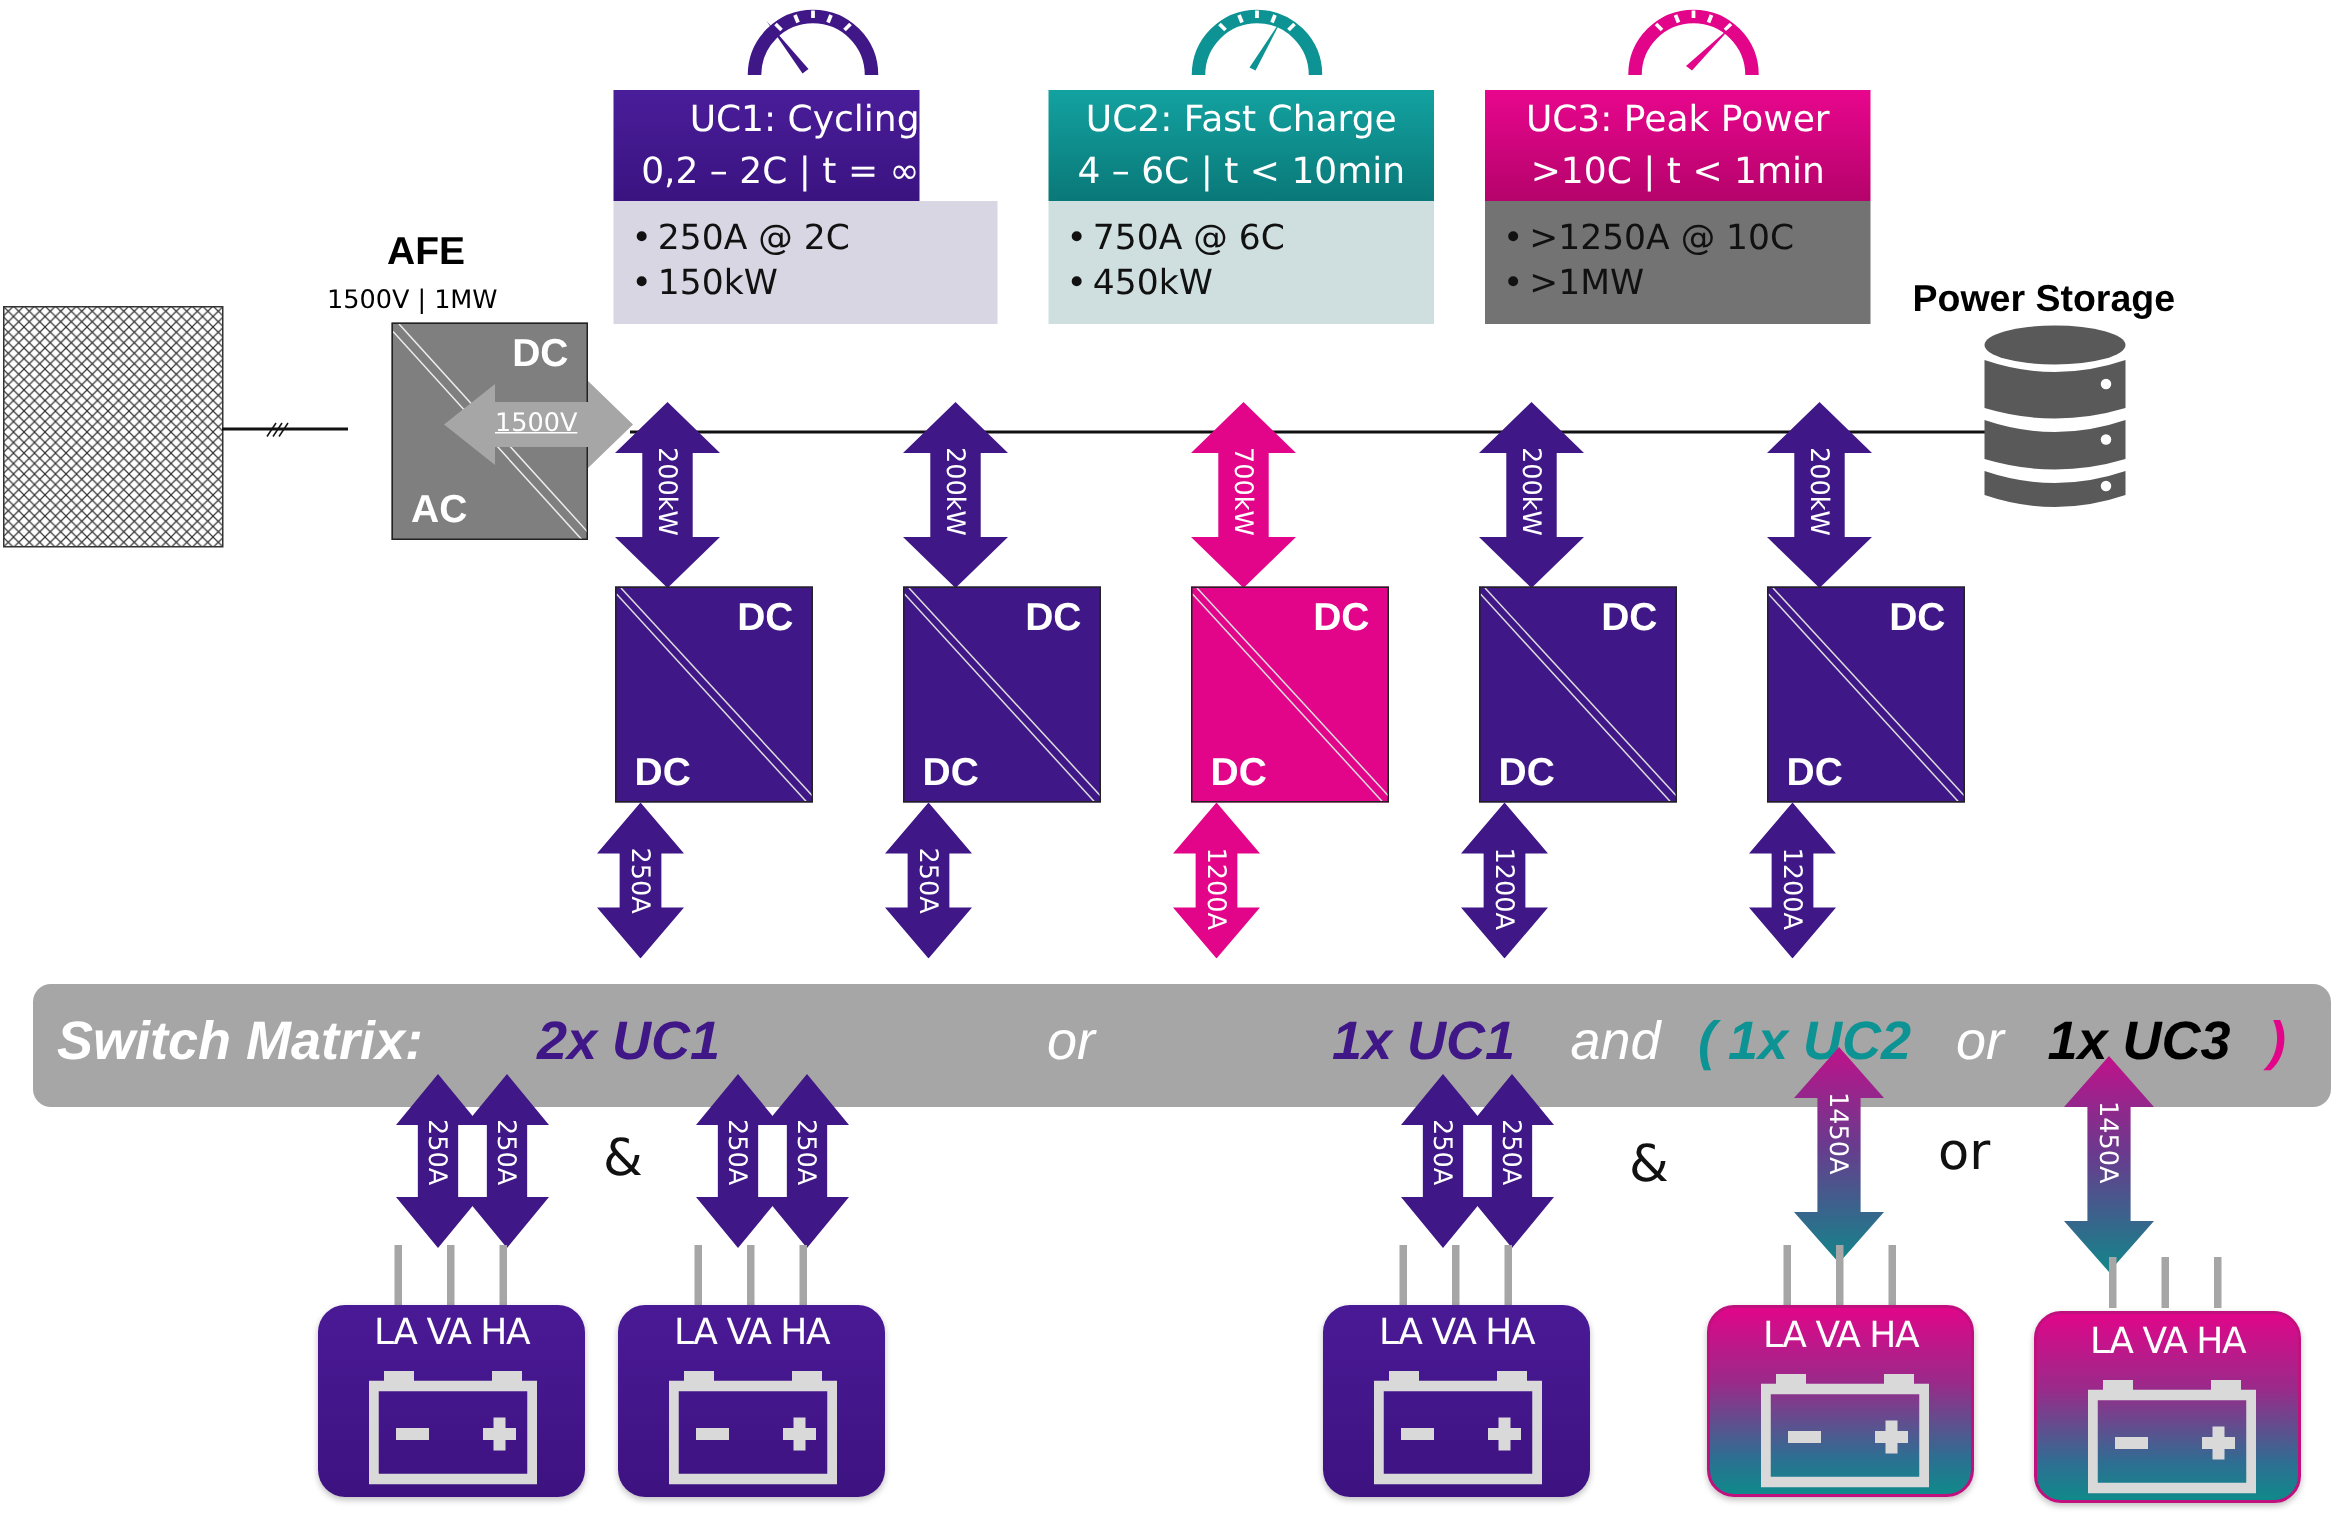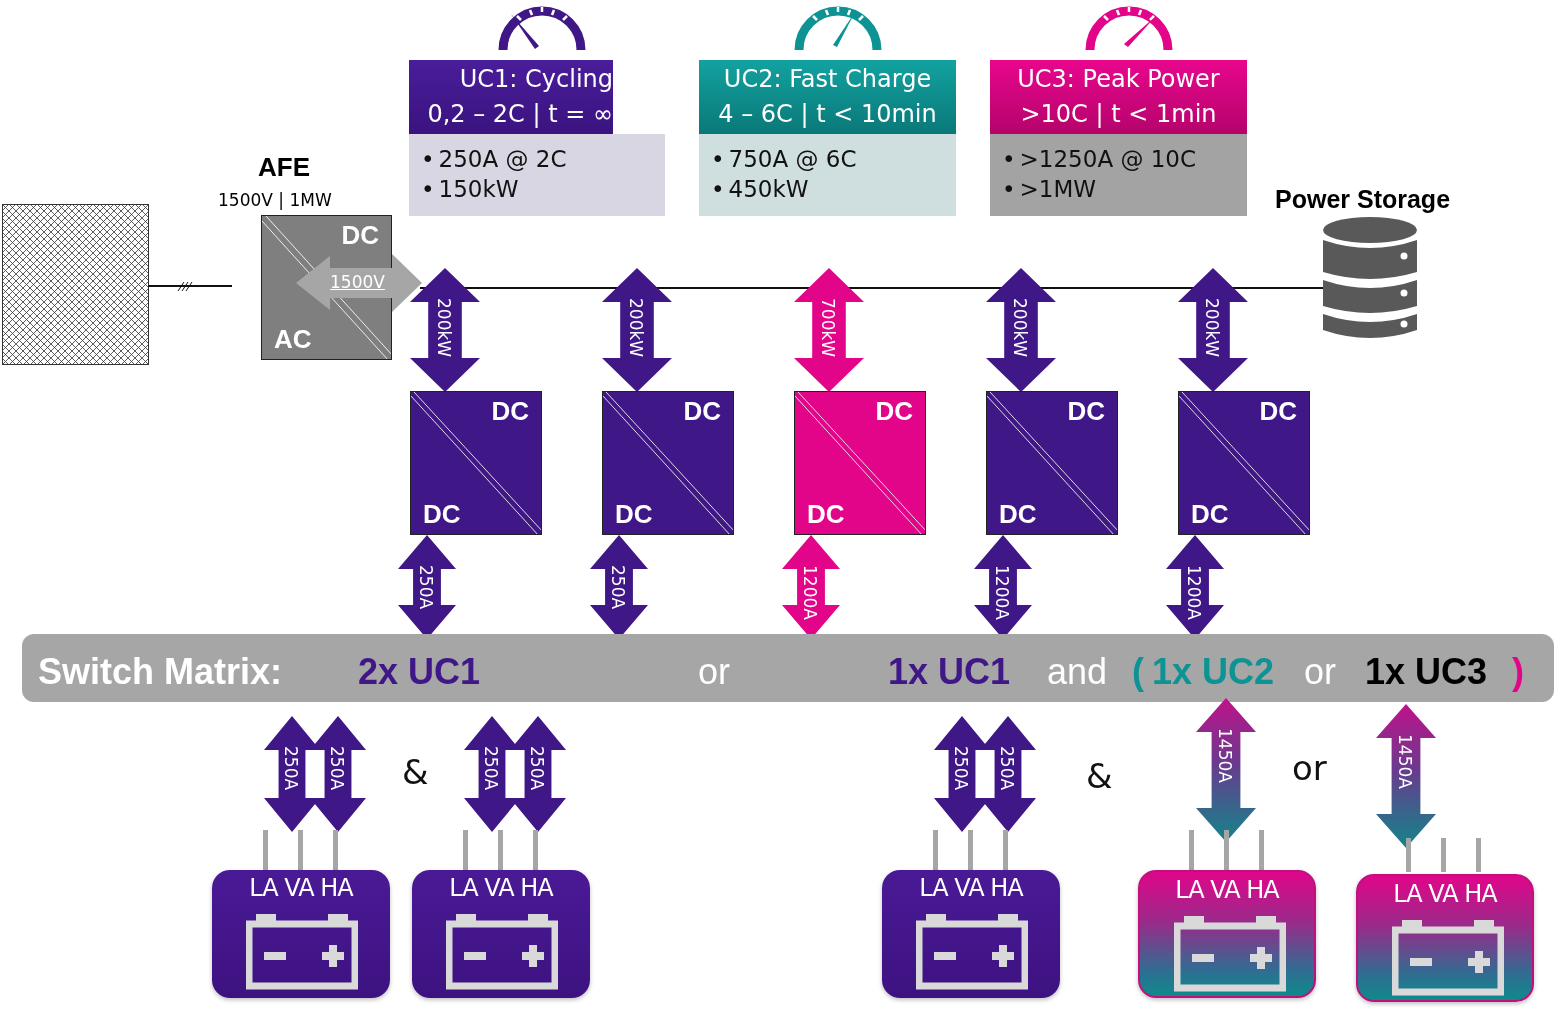--- a/index.html
+++ b/index.html
@@ -17,21 +17,21 @@
   
   .conv { position: absolute; width: 132px; height: 144px; border: 1px solid #222; overflow: hidden; margin-left: 32px; }
   .conv .dc-top, .conv .dc-bot { position: absolute; color: #fff; font-weight: bold; font-family: "Liberation Sans", sans-serif; font-size: 26px; }
   .conv .dc-top { right: 12px; top: 4px; }
   .conv .dc-bot { left: 12px; bottom: 4px; }
   .conv svg { position: absolute; left: 0; top: 0; }
 
   .arrow { position: absolute; }
   .arrow-label { position: absolute; color: #fff; font-size: 17px; writing-mode: vertical-rl; text-orientation: mixed; white-space: nowrap; }
 
-  .switch { position: absolute; left: 22px; top: 634px; width: 1532px; height: 68px; background: #a6a6a6; border-radius: 12px; }
+  .switch { position: absolute; left: 22px; top: 656px; width: 1532px; height: 82px; background: #a6a6a6; border-radius: 12px; font-style: italic; }
   .sw-text { position: absolute; font-family: "Liberation Sans", sans-serif; font-weight: bold; font-size: 36px; top: 17px; white-space: nowrap; }
 
   .batt { position: absolute; width: 178px; height: 128px; border-radius: 18px; box-shadow: 0 2px 4px rgba(0,0,0,0.25); }
   .batt-purple { background: linear-gradient(#4a1a96, #3d1280); }
   .batt-grad { background: linear-gradient(#e0068a 0%, #9a2a8a 40%, #2e6e92 80%, #0f8a8a 100%); }
   .batt-label { position: absolute; top: 4px; left: 0; width: 100%; text-align: center; color: #fff; font-size: 24px; letter-spacing: -1px; }
   .batt svg { position: absolute; left: 34px; top: 44px; }
 
   .pin { position: absolute; width: 5px; background: #a6a6a6; height: 42px; }
 
@@ -102,21 +102,21 @@
 </div>
 <div class="uc-body" style="left:699px;top:134px;width:257px;height:82px;background:#cfdfe0;">
   <div>750A @ 6C</div>
   <div>450kW</div>
 </div>
 
 <div class="uc-head" style="left:990px;top:60px;width:257px;height:74px;background:linear-gradient(#e8068d,#b5036b);">
   <div>UC3: Peak Power</div>
   <div>&gt;10C | t &lt; 1min</div>
 </div>
-<div class="uc-body" style="left:990px;top:134px;width:257px;height:82px;background:#a3a3a3;">
+<div class="uc-body" style="left:990px;top:134px;width:257px;height:82px;background:#737373;">
   <div>&gt;1250A @ 10C</div>
   <div>&gt;1MW</div>
 </div>
 
 <svg class="abs" style="left:2px;top:204px" width="148" height="162">
   <rect x="0.5" y="0.5" width="146" height="160" fill="url(#hatch)" stroke="#333"></rect>
 </svg>
 <svg class="abs" style="left:148px;top:280px" width="84" height="16">
   <line x1="0" y1="6" x2="84" y2="6" stroke="#111" stroke-width="2"></line>
   <g stroke="#111" stroke-width="1">

